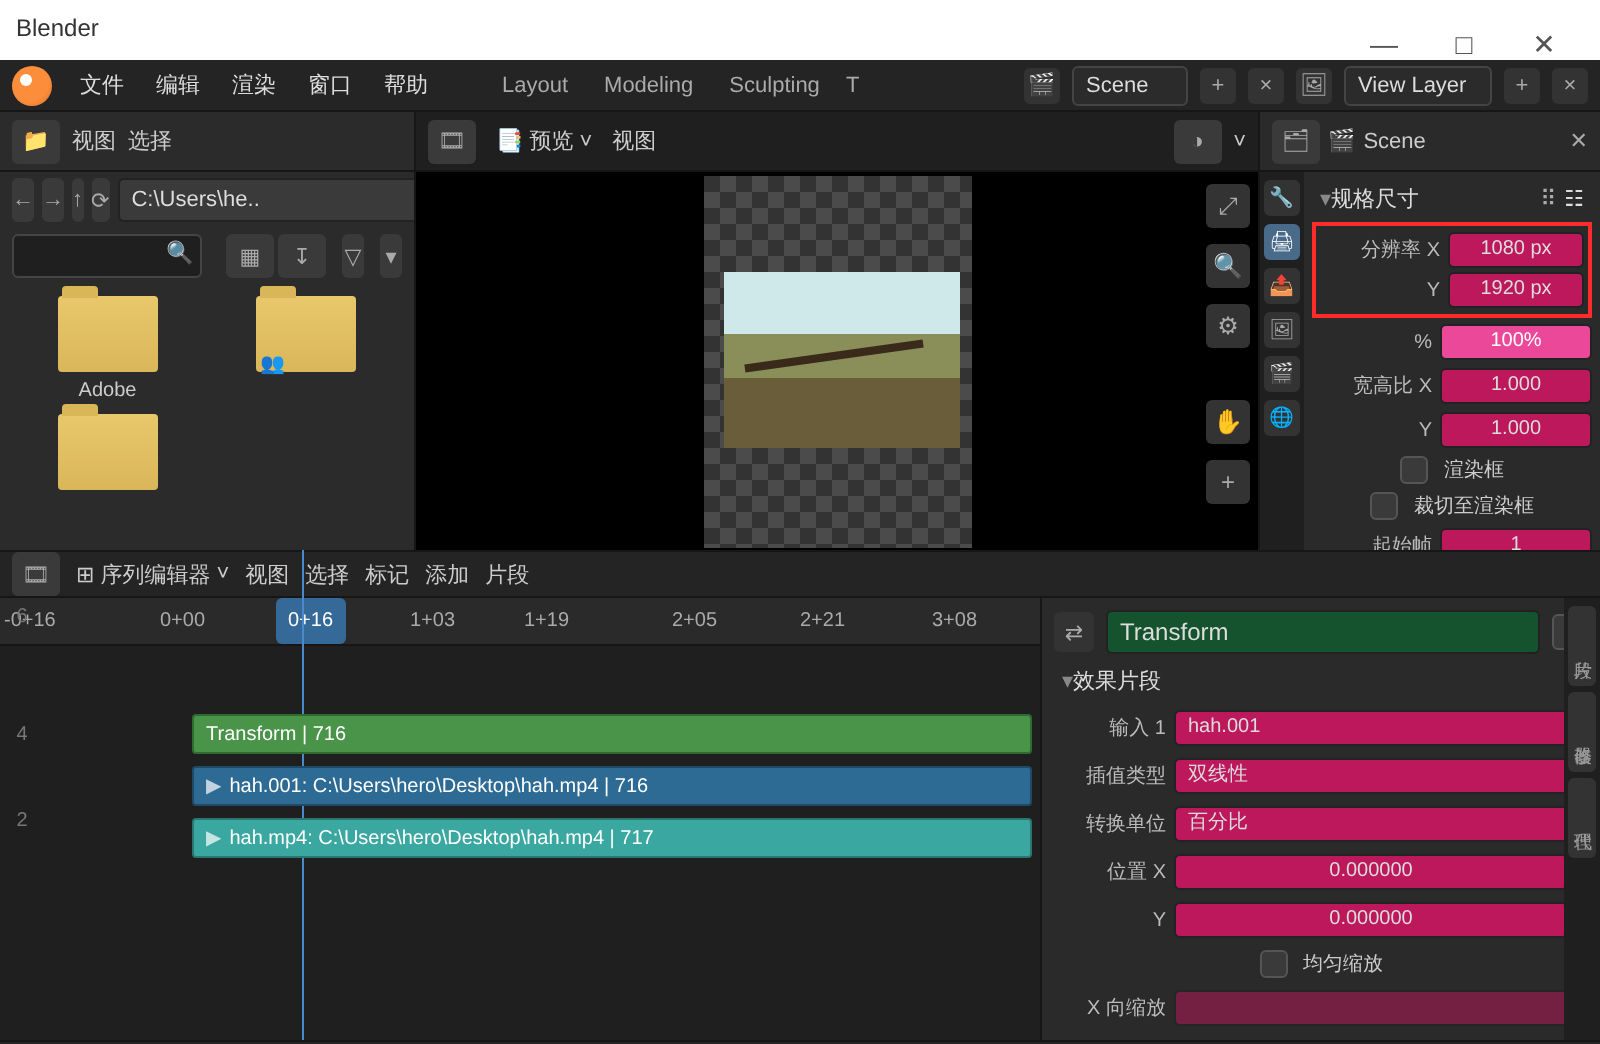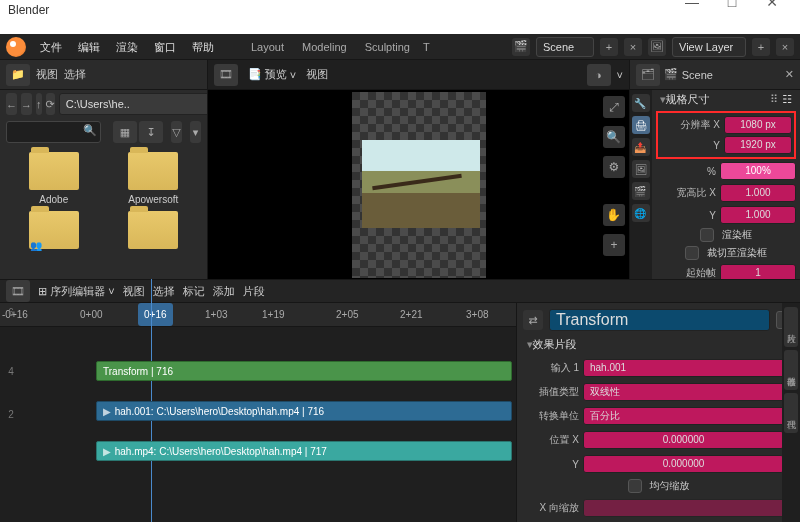--- a/index.html
+++ b/index.html
@@ -1,17 +1,17 @@
 <!DOCTYPE html>
 <html><head>
 <meta charset="utf-8">
 <style>
 * { margin: 0; padding: 0; box-sizing: border-box; font-family: "Segoe UI", sans-serif; }
 body { background: #232323; color: #ccc; font-size: 11px; width: 800px; height: 522px; overflow: hidden; }
-.titlebar { background: #fff; color: #333; height: 30px; display: flex; align-items: flex-end; padding: 17px 8px; }
+.titlebar { background: #fff; color: #333; height: 30px; display: flex; align-items: flex-start; padding: 7px 8px; }
 .titlebar .title { flex: 1; font-size: 12px; }
 .titlebar .btns { display: flex; gap: 0; }
 .titlebar .wbtn { width: 40px; height: 30px; display: flex; align-items: center; justify-content: center; color: #555; font-size: 14px; }
 .topbar { background: #242424; height: 26px; display: flex; align-items: center; border-bottom: 1px solid #161616; }
 .blender-logo { width: 20px; height: 20px; margin: 0 6px; background: radial-gradient(circle at 40% 40%, #fc8d3b 60%, #d66b1b 100%); border-radius: 50%; position: relative; }
 .blender-logo::after { content:""; position:absolute; left:4px; top:4px; width:6px; height:6px; background:#fff; border-radius:50%; }
 .menu { display: flex; gap: 0; }
 .menu > div { padding: 0 8px; line-height: 26px; color: #ddd; }
 .tabbar { display: flex; margin-left: 20px; gap: 0; }
 .tabbar > div { padding: 0 9px; line-height: 26px; color: #aaa; }
@@ -43,52 +43,52 @@
 .pv-side-btn { width:22px; height:22px; background:#333; border-radius:3px; display:flex;align-items:center;justify-content:center; color:#aaa; font-size:12px;}
 .pv-checker { width: 134px; height: 186px; background: repeating-conic-gradient(#4b4b4b 0 25%, #333 0 50%) 0 0/16px 16px; position:relative; }
 .pv-image { position:absolute; left:10px; top:48px; width:118px; height:88px; background: linear-gradient(#cfe9ea 0 35%, #8a8f5a 35% 60%, #6a5d3a 60% 100%); }
 .pv-image::after { content:""; position:absolute; left:10px; top:40px; width:90px; height:4px; background:#3a2a1a; transform:rotate(-8deg); }
 .properties { width: 170px; background: #2a2a2a; display:flex; flex-direction:column; }
 .prop-header { height: 30px; display: flex; align-items: center; gap: 4px; padding: 0 6px; border-bottom: 1px solid #161616; }
 .prop-body { display:flex; flex:1; overflow:hidden; }
 .prop-tabs { width: 22px; background:#1f1f1f; display:flex; flex-direction:column; gap:4px; padding:4px 0; align-items:center; }
 .ptab { width:18px; height:18px; background:#333; border-radius:3px; display:flex;align-items:center;justify-content:center; color:#aaa; font-size:10px; }
 .ptab.active { background:#4a6a8a; color:#fff; }
-.prop-panel { flex:1; padding: 4px 4px 0 4px; font-size:10px; display:flex; flex-direction:column; gap:2px;justify-content:center; }
+.prop-panel { flex:1; padding: 4px 4px 0 4px; font-size:10px; display:flex; flex-direction:column; gap:2px; }
 .panel-title { color:#ddd; padding:2px 4px; font-size:11px; display:flex; align-items:center; }
 .panel-title::before { content:"▾ "; color:#888; }
 .highlight-box { border: 2px solid #ff2a2a; padding: 2px; }
 .prop-row { display:flex; align-items:center; gap:4px; padding: 1px 0; }
 .prop-row .lbl { width: 60px; text-align:right; color:#bbb; font-size:10px; }
 .prop-row .val { flex:1; background:#be185d; border:1px solid #222; border-radius:3px; height:18px; line-height:16px; text-align:center; color:#ddd; font-size:10px; }
 .prop-row .val.accent { background:#ec4899; color:#fff; }
 .prop-row .chk { width:14px; height:14px; background:#3a3a3a; border:1px solid #555; border-radius:3px; }
 .prop-row.center { justify-content:center; gap:8px; color:#ccc; font-size:10px; }
 .timeline { height: 245px; display:flex; flex-direction:column; border-top:1px solid #161616; }
 .tl-header { height: 28px; background:#242424; display:flex; align-items:center; gap:8px; padding:0 6px; border-bottom:1px solid #161616; }
 .tl-sel { display:flex; align-items:center; gap:3px; }
 .tl-ruler { height: 24px; background:#2a2a2a; display:flex; align-items:center; position:relative; border-bottom:1px solid #161616; }
 .tick { position:absolute; top:0; height:100%; color:#aaa; font-size:10px; display:flex; align-items:center; }
 .tick.cur { background:#356998; color:#fff; padding:0 6px; border-radius:3px; }
 .tl-body { display:flex; flex:1; }
 .tl-left { width:520px; position:relative; background:#1f1f1f; }
 .playhead { position:absolute; left:151px; top:-24px; bottom:0; width:1px; background:#4a8acc; }
 .tl-gutter { position:absolute; left:0; top:0; bottom:0; width:22px; display:flex; flex-direction:column; justify-content:flex-start; color:#777; font-size:10px; padding-top:4px; align-items:center; gap:10px; }
-.strips { position:absolute; left:96px; top:58px; right:4px; display:flex; flex-direction:column; gap:20px; }
+.strips { position:absolute; left:96px; top:58px; right:4px; display:flex; flex-direction:column; gap:6px; }
 .strip { height:20px; border-radius:2px; display:flex; align-items:center; padding:0 6px; font-size:10px; color:#fff; overflow:hidden; white-space:nowrap; }
 .strip.green { background:#4a944a; border:1px solid #2e6b2e; }
 .strip.blue { background:#2d6b94; border:1px solid #1e4a66; }
 .strip.teal { background:#3aa8a0; border:1px solid #2a7670; }
 .strip .handle { display:inline-block; margin-right:4px; opacity:.7; }
 .tl-right { flex:1; background:#2a2a2a; border-left:1px solid #161616; padding: 6px 6px 6px 6px; display:flex; flex-direction:column; gap:4px; position:relative; }
 .tl-right-tabs { position:absolute; right:0; top:0; bottom:0; width:18px; background:#1f1f1f; display:flex; flex-direction:column; gap:3px; padding:4px 0; align-items:center; }
 .tl-right-tab { width:14px; height:40px; background:#333; writing-mode:vertical-rl; font-size:9px; color:#999; display:flex; align-items:center; justify-content:center; border-radius:3px; }
 .transform-row { display:flex; align-items:center; gap:6px; }
 .transform-row .ticon { width:20px; height:20px; background:#333; border-radius:3px; display:flex;align-items:center;justify-content:center; color:#aaa; }
-.transform-input { flex:1; background:#0c4a6e; border:1px solid #222; border-radius:3px; height:22px; color:#ddd; padding:0 6px; font-size:16px; }
+.transform-input { flex:1; background:#14532d; border:1px solid #222; border-radius:3px; height:22px; color:#ddd; padding:0 6px; font-size:12px; }
 .tr-chk { width:18px; height:18px; background:#3a3a3a; border:1px solid #555; border-radius:3px; display:flex;align-items:center;justify-content:center;color:#aaa;font-size:11px; }
 .tl-scroll { height:14px; background:#1f1f1f; border-top:1px solid #161616; position:relative; }
 .ellipsis-menu{ color:#aaa; margin-left:auto; }
 .spacer-auto{ margin-left:auto; }
 </style>
 </head>
 <body>
 
 <div class="titlebar">
   <span class="title">Blender</span>
@@ -150,24 +150,20 @@
         <div class="tb-icon">▦</div>
         <div class="tb-icon">↧</div>
       </div>
       <div class="tb-icon">▽</div>
       <div class="tb-icon">▾</div>
     </div>
     <div class="folders">
       <div class="folder">
         <div class="folder-icon"></div>
         <div class="folder-label">Adobe</div>
-      </div>
-      <div class="folder">
-        <div class="folder-icon"></div>
-        <div class="folder-label">Apowersoft</div>
       </div>
       <div class="folder">
         <div class="folder-icon shared"></div>
         <div class="folder-label"></div>
       </div>
       <div class="folder">
         <div class="folder-icon"></div>
         <div class="folder-label"></div>
       </div>
     </div>

